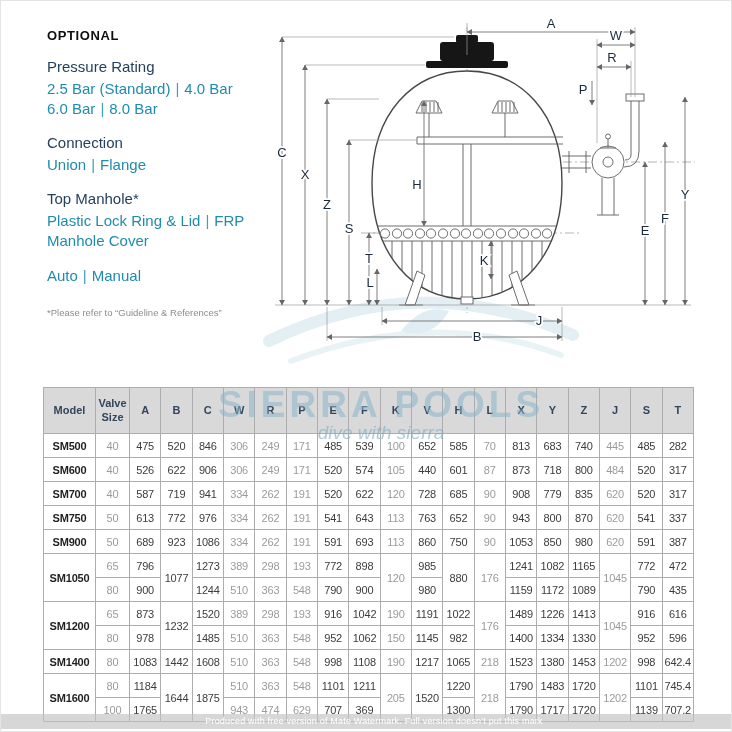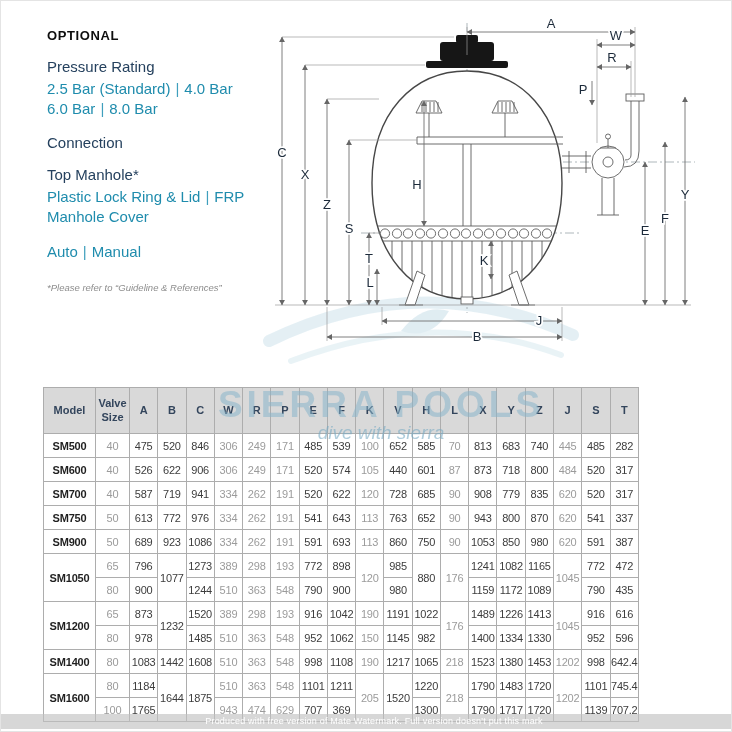--- a/index.html
+++ b/index.html
@@ -9,21 +9,21 @@
   }
   .page{position:absolute;inset:0;border:1px solid #e4e4e4;box-sizing:border-box;}
 
   
   .options{position:absolute;left:46px;top:27px;width:240px;z-index:3;}
   .opt-title{font-size:13px;font-weight:bold;color:#0e0e0e;letter-spacing:.6px;margin:0;}
   .opt-section{margin-top:15px;}
   .opt-heading{font-size:15px;color:#25415e;}
   .opt-values{font-size:15px;color:#1f8cad;line-height:1.34;margin-top:4px;}
   .sep{padding:0 5px;color:#3f9fbd;}
-  .footnote{font-size:9.5px;font-style:italic;color:#8d8d8d;margin:20px 0 0 0;}
+  .footnote{font-size:9.5px;color:#8d8d8d;margin:20px 0 0 0;}
 
   
   .diagram{position:absolute;left:266px;top:8px;width:444px;height:356px;z-index:2;}
   .diagram svg{display:block;}
   .dim{stroke:#6f6f6f;stroke-width:.9;fill:none;}
   .ext{stroke:#9b9b9b;stroke-width:.7;fill:none;}
   .cl{stroke:#9aa4aa;stroke-width:.8;fill:none;stroke-dasharray:9 3 2 3;}
   .tank{stroke:#474747;stroke-width:1.4;fill:#ffffff;}
   .int{stroke:#5c5c5c;stroke-width:.9;fill:none;}
   .intf{stroke:#5c5c5c;stroke-width:.9;fill:#ffffff;}
@@ -33,21 +33,21 @@
 
   
   .wm-swoosh{position:absolute;left:250px;top:238px;width:340px;height:152px;z-index:1;opacity:.3;pointer-events:none;}
   .wm-brand{position:absolute;left:110px;top:383px;width:540px;text-align:center;z-index:5;pointer-events:none;}
   .wm-title{font-size:37px;font-weight:bold;letter-spacing:4px;color:rgba(137,181,203,.55);}
   .wm-sub{font-size:19px;font-style:italic;margin-top:-4px;color:rgba(120,170,195,.6);font-family:Liberation Sans, sans-serif;}
   .wm-footer{position:absolute;left:0;right:0;bottom:2px;height:15px;line-height:15px;text-align:center;
              font-size:9px;color:#ffffff;background:rgba(193,193,193,.65);z-index:6;letter-spacing:.2px;padding-left:16px;}
 
   
-  .spec-table-wrap{position:absolute;left:42px;top:386px;width:596px;z-index:3;}
+  .spec-table-wrap{position:absolute;left:42px;top:386px;width:651px;z-index:3;}
   table{border-collapse:collapse;width:100%;table-layout:fixed;}
   th,td{border:1px solid #adadad;text-align:center;vertical-align:middle;padding:0;}
   th{background:#d9d9d9;color:#33455c;font-weight:bold;font-size:11px;height:41px;line-height:1.2;padding:2px 0;}
   td{font-size:11px;height:23px;letter-spacing:-.2px;background:transparent;}
   td.model{font-weight:bold;color:#1f1f1f;}
   td.dark{color:#3c3c3c;}
   td.light{color:#9b9b9b;}
 </style>
 </head>
 <body>
@@ -56,20 +56,21 @@
 
   <section class="options">
     <h1 class="opt-title">OPTIONAL</h1>
     <div id="options-sections">
         <div class="opt-section">
           <div class="opt-heading">Pressure Rating</div>
           <div class="opt-values"><span class="opt-item">2.5 Bar (Standard)</span><span class="sep">|</span><span class="opt-item">4.0 Bar</span><br><span class="opt-item">6.0 Bar</span><span class="sep">|</span><span class="opt-item">8.0 Bar</span></div>
         </div>
         <div class="opt-section">
           <div class="opt-heading">Connection</div>
+          <div class="opt-values"><span class="opt-item">Union</span><span class="sep">|</span><span class="opt-item">Flange</span></div>
         </div>
         <div class="opt-section">
           <div class="opt-heading">Top Manhole*</div>
           <div class="opt-values"><span class="opt-item">Plastic Lock Ring &amp; Lid</span><span class="sep">|</span><span class="opt-item">FRP Manhole Cover</span></div>
         </div>
         <div class="opt-section">
           <div class="opt-values"><span class="opt-item">Auto</span><span class="sep">|</span><span class="opt-item">Manual</span></div>
         </div>
       </div>
     <p class="footnote">*Please refer to “Guideline &amp; References”</p>

